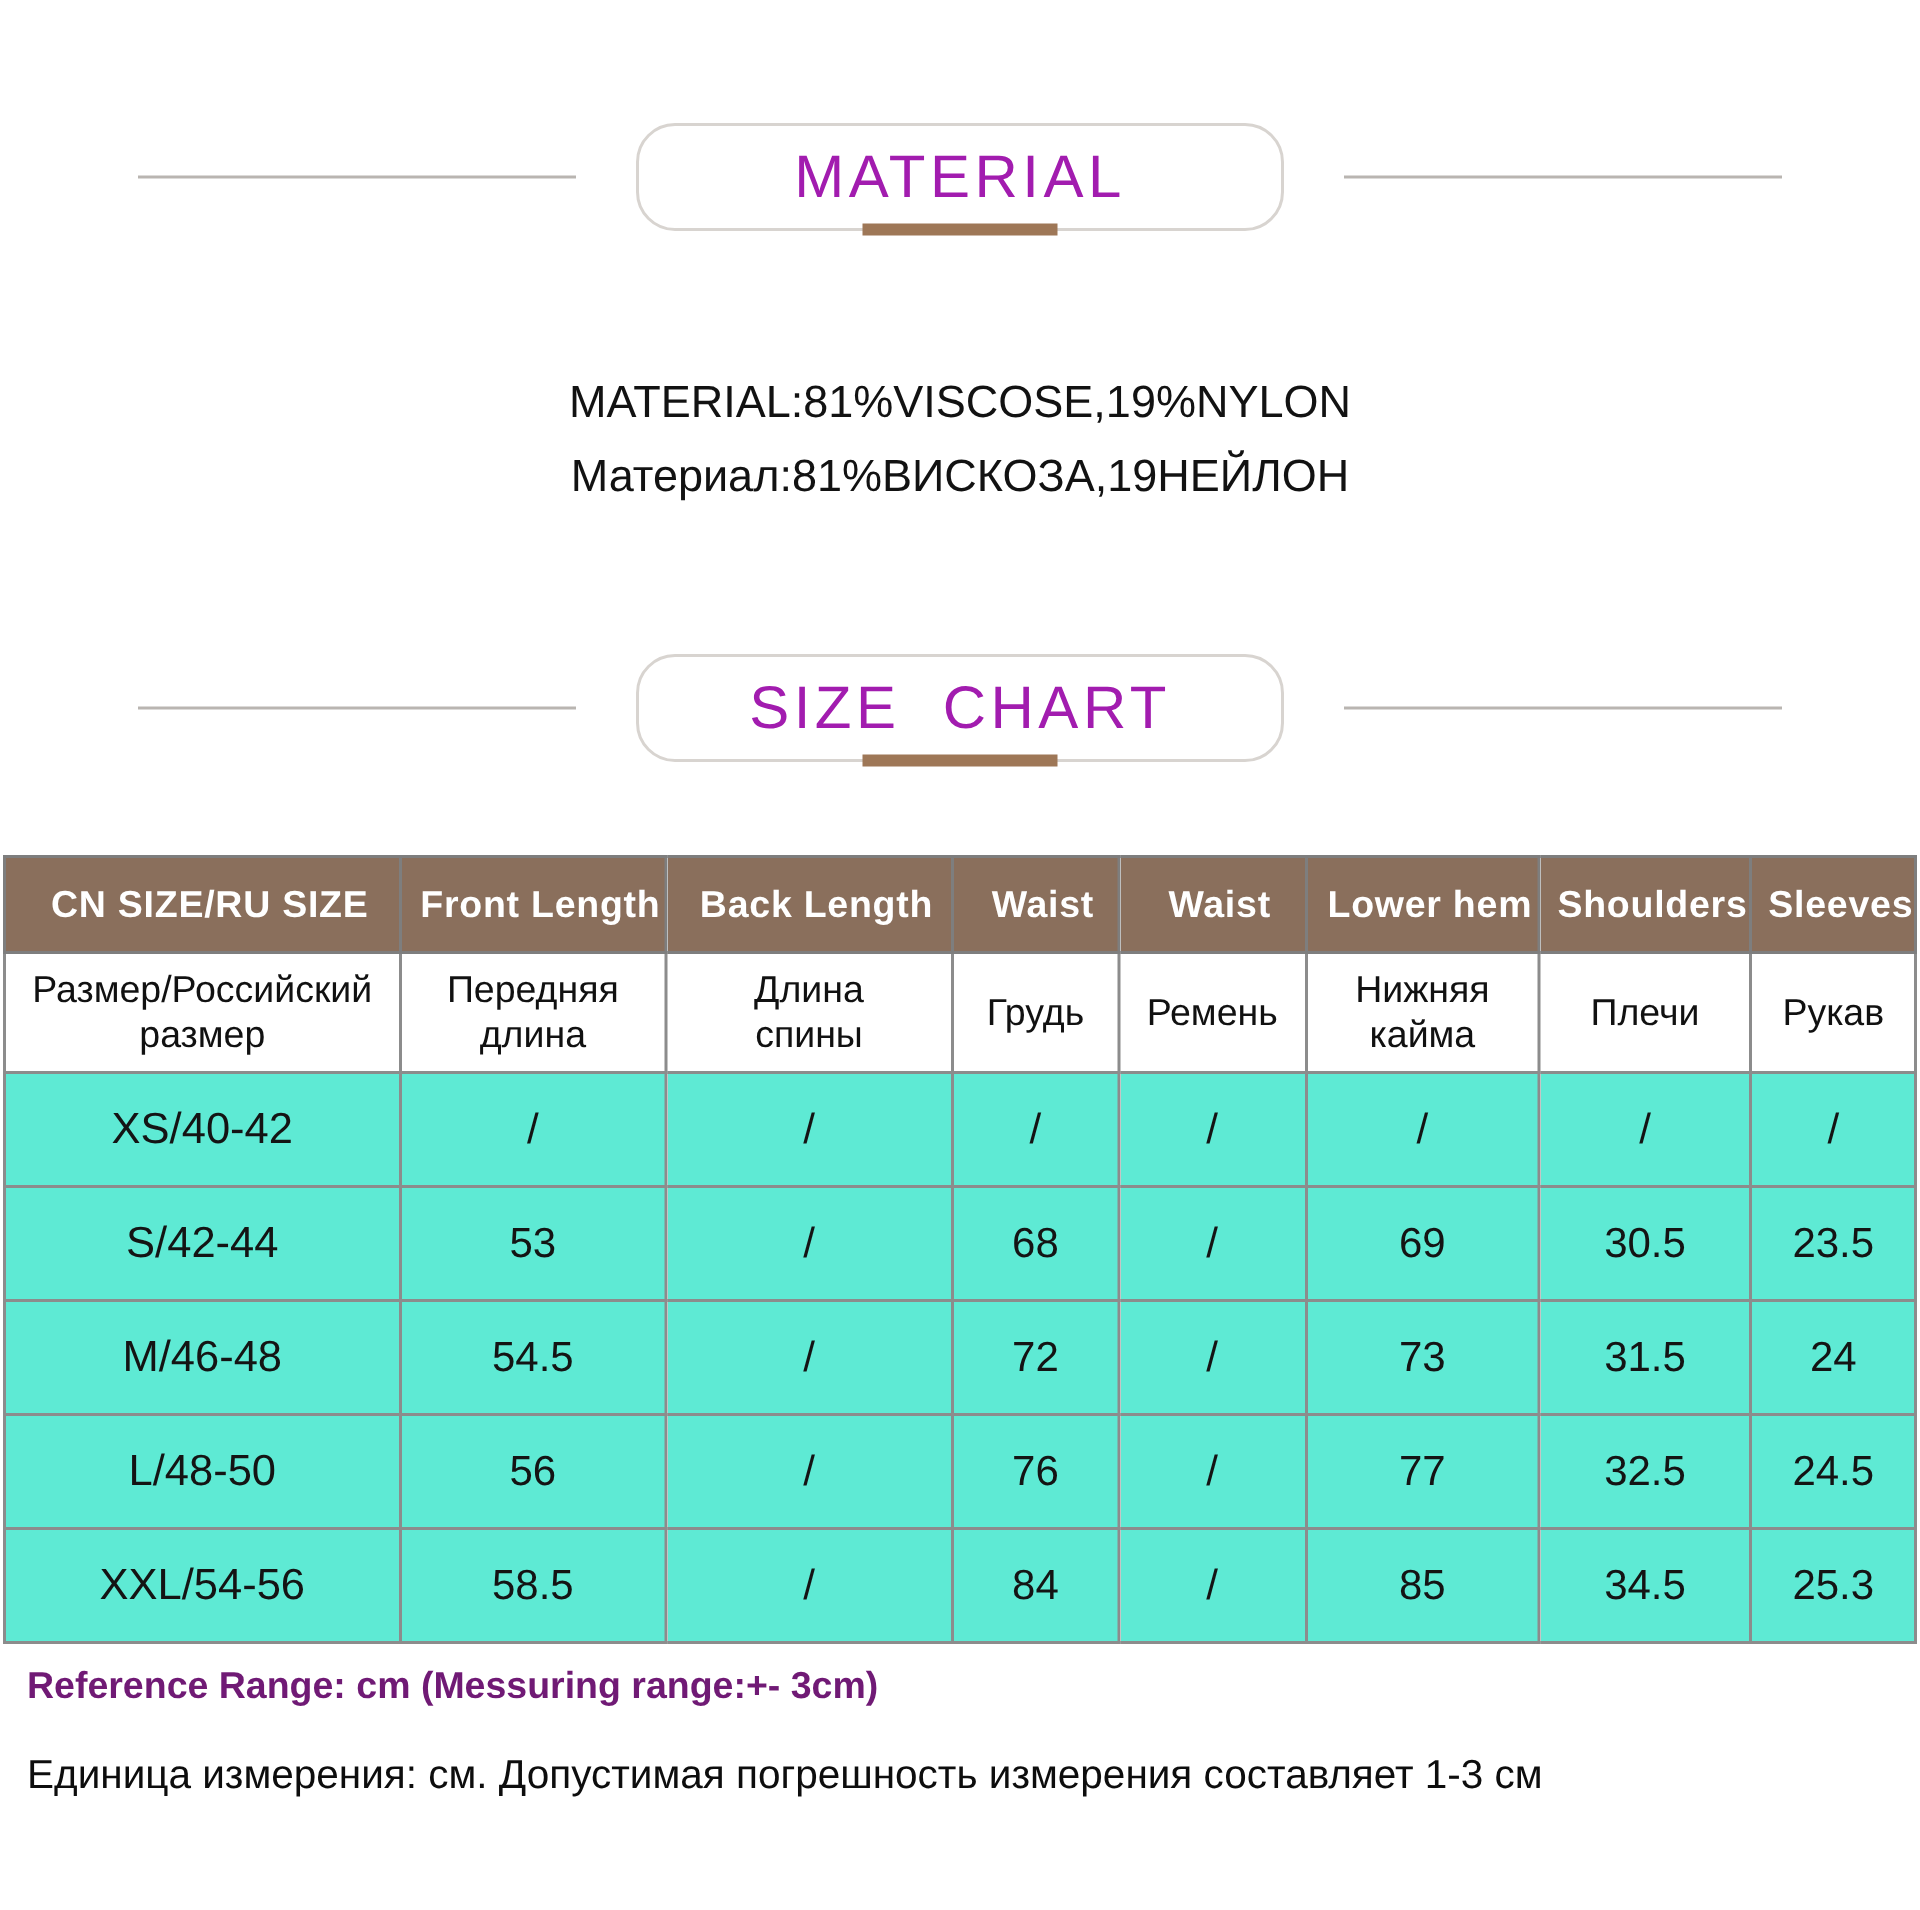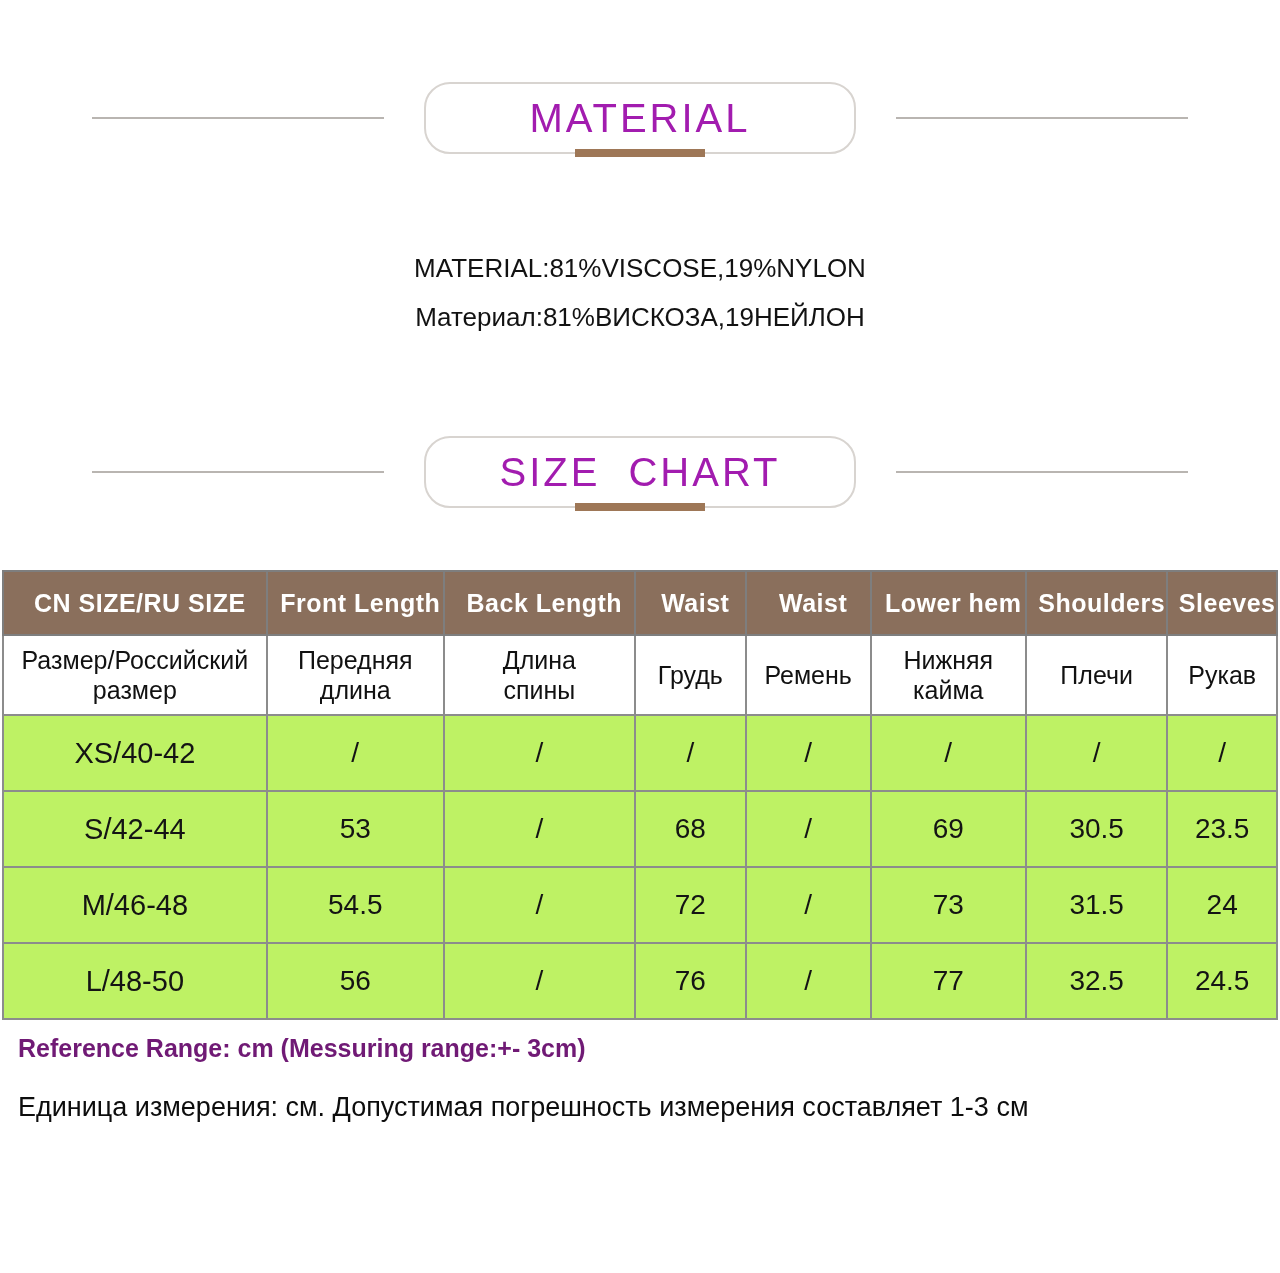--- a/index.html
+++ b/index.html
@@ -33,21 +33,21 @@
   .title-box .title-text{
     font-size:40px;font-weight:500;letter-spacing:3px;word-spacing:14px;color:#a21caf;
   }
   .title-underline{
     position:absolute;bottom:-5px;left:50%;transform:translateX(-50%);
     width:130px;height:8px;background:var(--bar-brown);
   }
   
   .material-text{
     margin-top:90px;text-align:center;
-    font-size:26px;line-height:49px;font-weight:500;color:#121212;
+    font-size:30px;line-height:49px;font-weight:500;color:#121212;
   }
   
   table.size-table{
     width:1276px;margin:62px auto 0 auto;
     border-collapse:collapse;table-layout:fixed;
   }
   table.size-table th,table.size-table td{
     border:2px solid var(--border-gray);
     text-align:center;vertical-align:middle;
     overflow:hidden;
@@ -56,21 +56,21 @@
     background:var(--brown);color:#ffffff;
     height:64px;font-size:25px;font-weight:700;letter-spacing:0.5px;
     border-color:#7e7e7e;
     padding-left:10px;
   }
   tr.hdr-ru th{
     height:80px;font-size:25px;font-weight:400;color:#111;
     white-space:pre-line;line-height:30px;background:#fff;
   }
   tr.data-row td{
-    height:76px;font-size:28px;background:#bef264;
+    height:76px;font-size:28px;background:#5eead4;
   }
   tr.data-row td.rowlabel{font-size:29px;}
   
   .notes{margin-top:14px;padding-left:18px;}
   .note-en{font-size:25px;font-weight:700;color:#701a75;}
   .note-ru{margin-top:29px;font-size:27px;font-weight:400;color:#0d0d0d;}
 </style>
 </head>
 <body>
 
@@ -168,19 +168,29 @@
       <tr class="data-row">
         <td class="rowlabel">L/48-50</td>
         <td>56</td>
         <td>/</td>
         <td>76</td>
         <td>/</td>
         <td>77</td>
         <td>32.5</td>
         <td>24.5</td>
       </tr>
+      <tr class="data-row">
+        <td class="rowlabel">XXL/54-56</td>
+        <td>58.5</td>
+        <td>/</td>
+        <td>84</td>
+        <td>/</td>
+        <td>85</td>
+        <td>34.5</td>
+        <td>25.3</td>
+      </tr>
     </tbody>
   </table>
 
 <div class="notes">
   <div class="note-en">Reference Range: cm (Messuring range:+- 3cm)</div>
   <div class="note-ru">Единица измерения: см. Допустимая погрешность измерения составляет 1-3 см</div>
 </div>
 
 </body></html>

